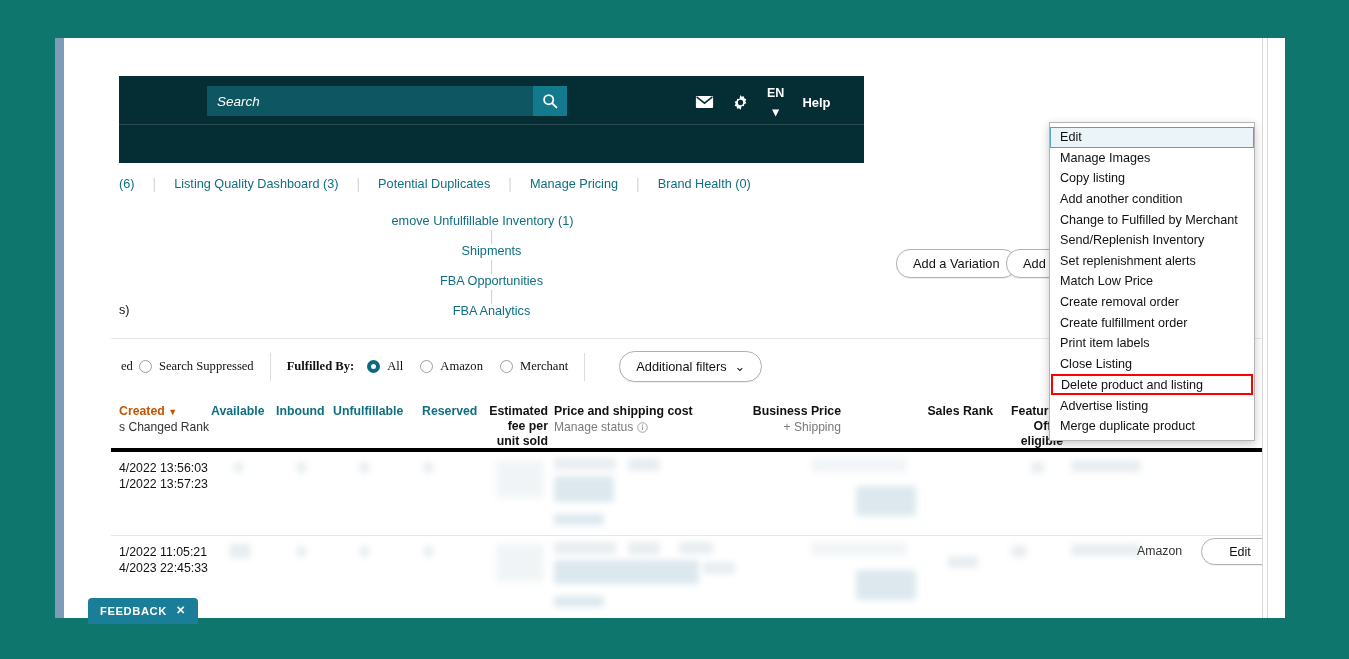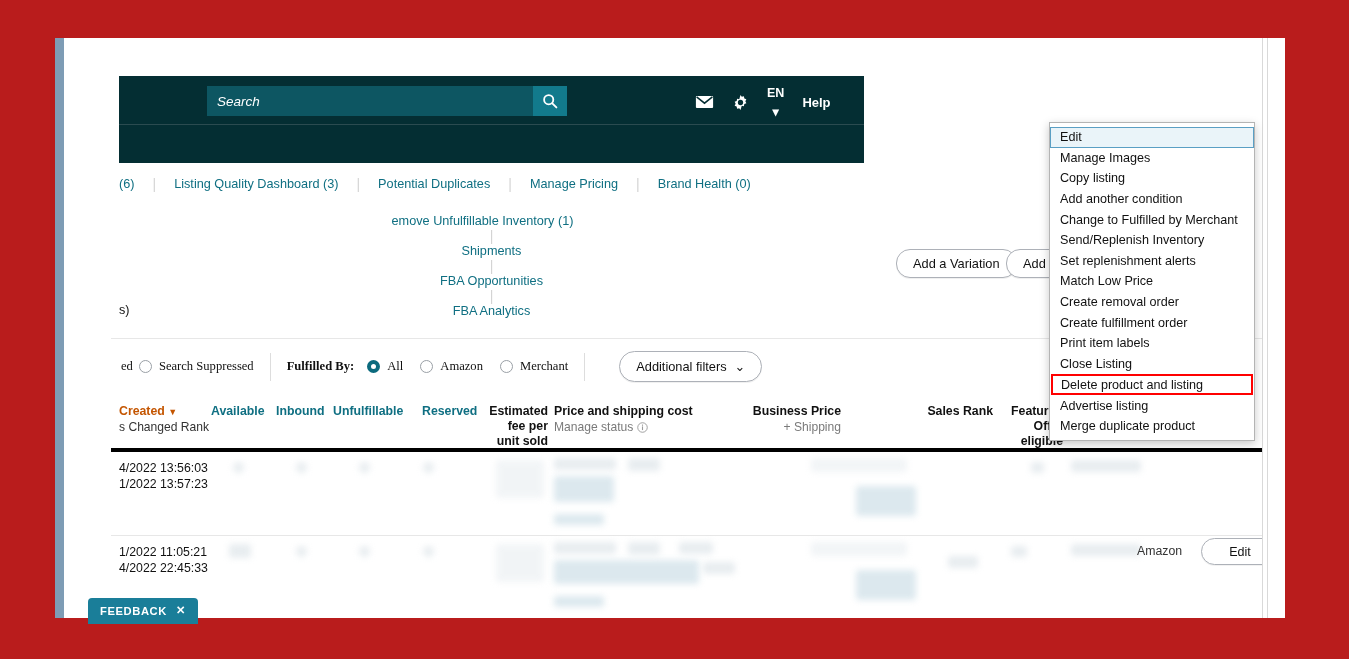--- a/index.html
+++ b/index.html
@@ -9,21 +9,21 @@
     overflow: hidden;
     font-family: "Liberation Sans", sans-serif;
   }
   body { background: #4a7050; }
 
   
   #screen {
     position: absolute;
     left: 0; top: 0;
     width: 1349px; height: 659px;
-    background: #b91c1c;
+    background: #0f766e;
   }
   #viewport {
     position: absolute;
     left: 55px; top: 38px;
     width: 1230px; height: 580px;
     background: #ffffff;
     overflow: hidden;
   }
   #left-scroll-strip {
     position: absolute;
@@ -479,21 +479,21 @@
       <div class="redact" style="left:517px; top:6px; width:32px; height:13px;"></div>
       <div class="redact pale" style="left:700px; top:6px; width:96px; height:14px;"></div>
       <div class="redact link" style="left:745px; top:34px; width:60px; height:30px;"></div>
       <div class="redact" style="left:920px; top:10px; width:13px; height:11px;"></div>
       <div class="redact" style="left:960px; top:8px; width:70px; height:12px;"></div>
     </div>
 
     <div class="trow" id="row2">
       <div class="cell-date">
         <span>1/2022 11:05:21</span><br>
-        <span>4/2022 22:45:33</span>
+        <span>4/2023 22:45:33</span>
       </div>
       <div class="redact" style="left:118px; top:8px; width:22px; height:14px;"></div>
       <div class="redact" style="left:185px; top:10px; width:11px; height:11px; border-radius:50%;"></div>
       <div class="redact" style="left:248px; top:10px; width:11px; height:11px; border-radius:50%;"></div>
       <div class="redact" style="left:312px; top:10px; width:11px; height:11px; border-radius:50%;"></div>
       <div class="redact pale" style="left:385px; top:8px; width:48px; height:38px;"></div>
       <div class="redact" style="left:443px; top:6px; width:62px; height:12px;"></div>
       <div class="redact link" style="left:443px; top:24px; width:145px; height:24px;"></div>
       <div class="redact link" style="left:443px; top:60px; width:50px; height:11px;"></div>
       <div class="redact" style="left:517px; top:6px; width:32px; height:13px;"></div>

